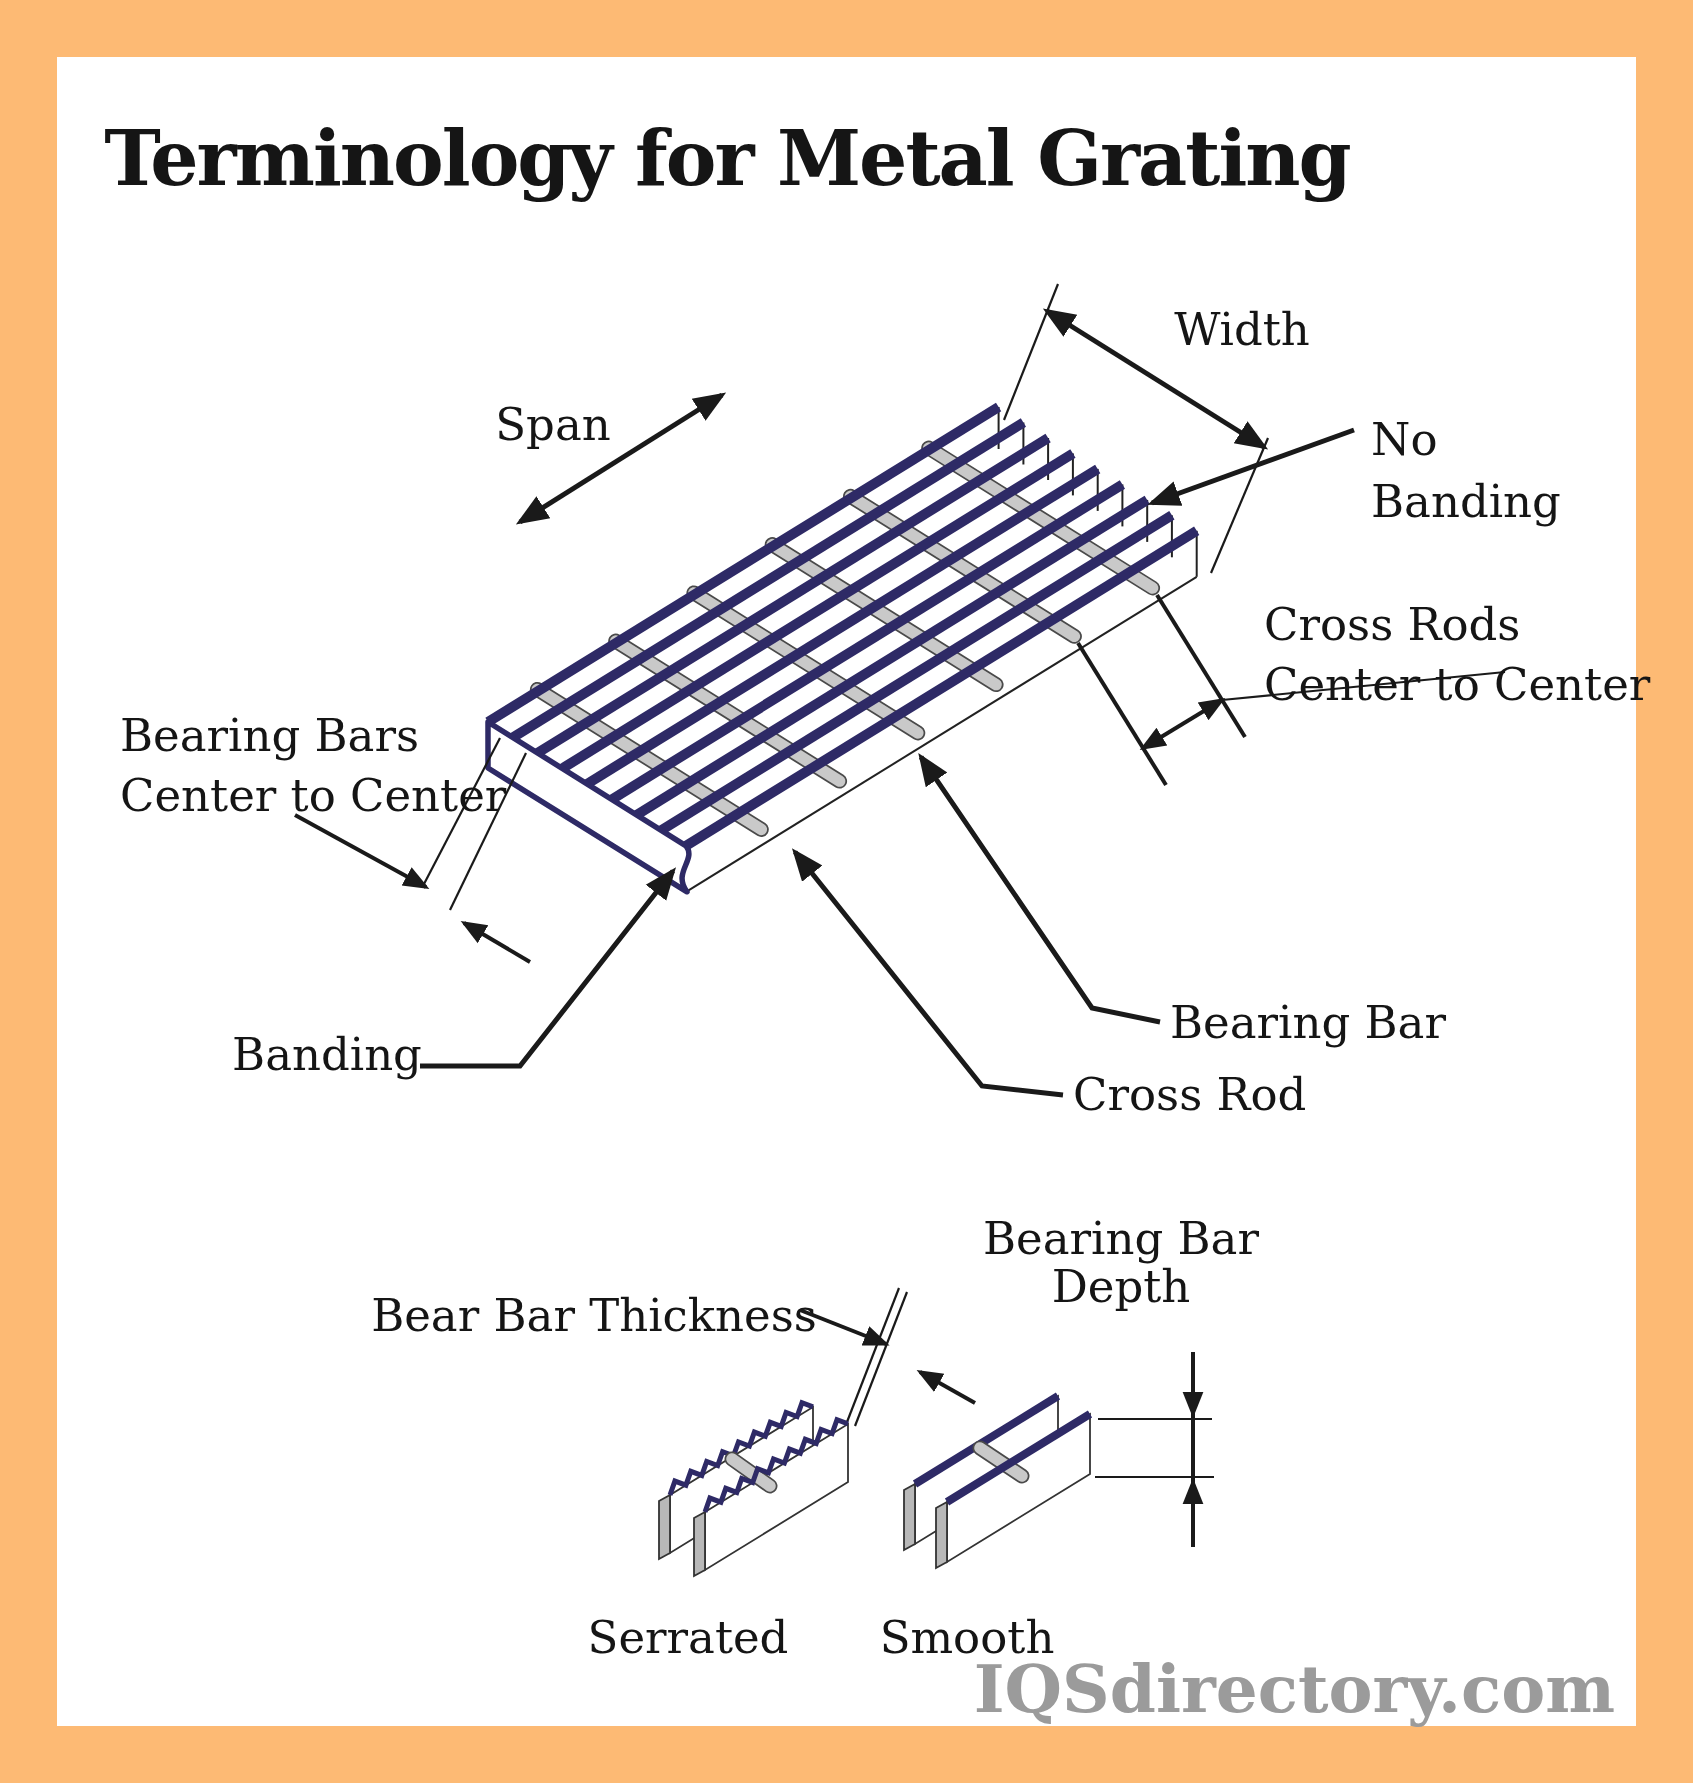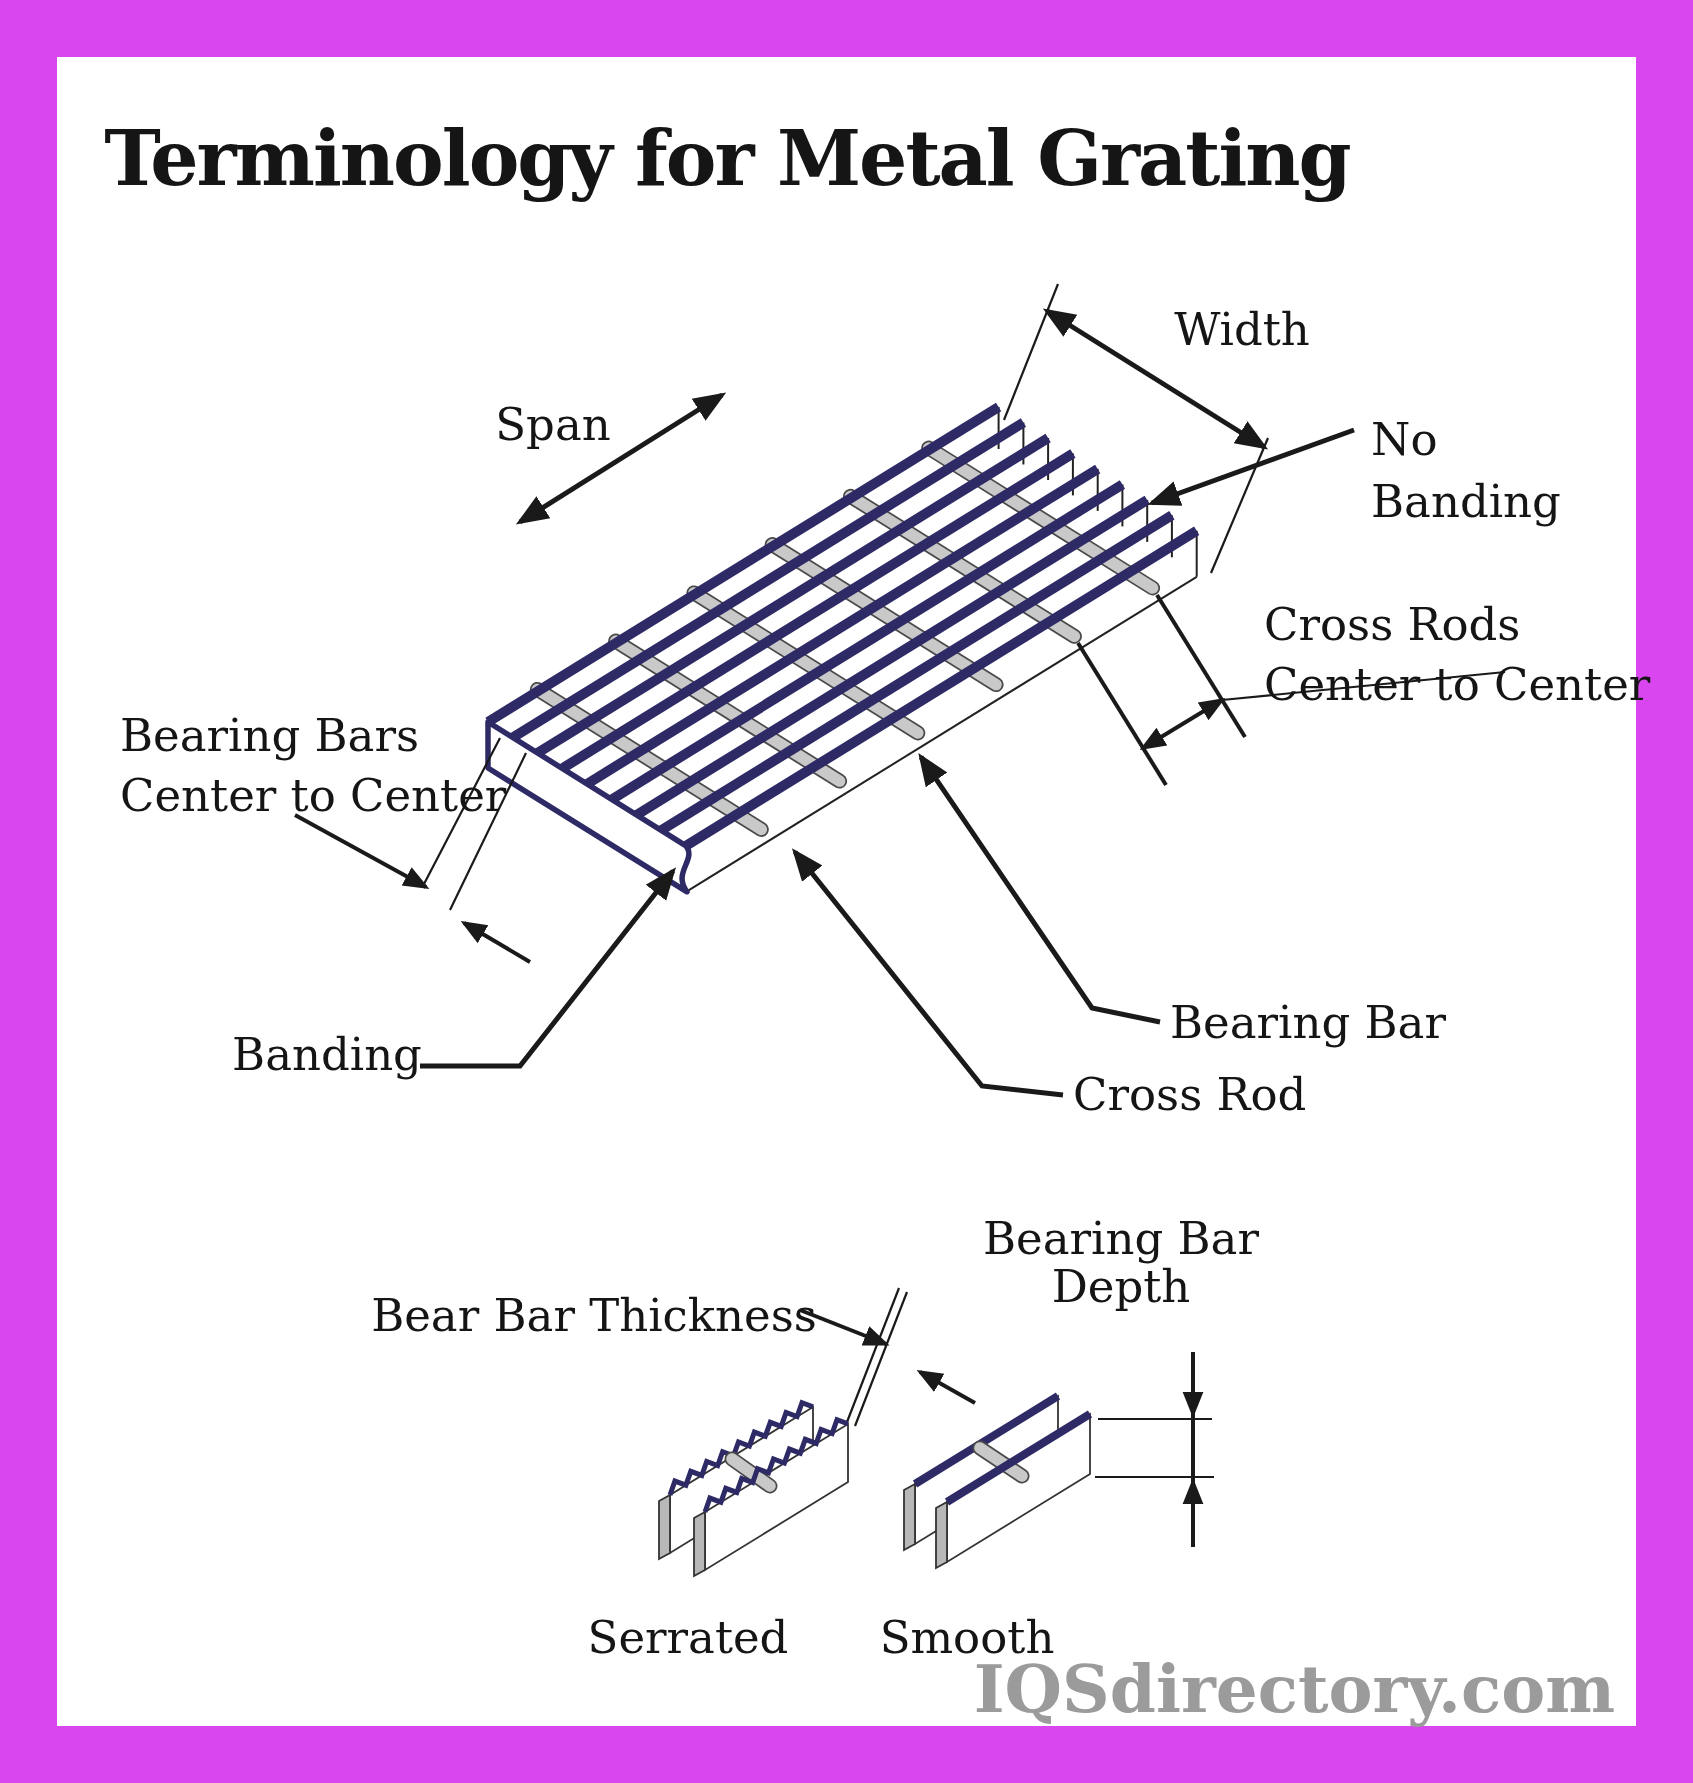--- a/index.html
+++ b/index.html
@@ -1,16 +1,16 @@
 <!DOCTYPE html>
 <html><head>
 <meta charset="utf-8">
 <style>
   html,body{margin:0;padding:0;background:#d8d8d8;}
-  .stage{position:relative;width:1693px;height:1783px;background:#d946ef;
+  .stage{position:relative;width:1693px;height:1783px;background:#fdba74;
          font-family:"DejaVu Serif","Liberation Serif",serif;text-align:right;}
   svg{position:absolute;left:0;top:0;}
   text{fill:#151515;}
   .lbl{font-size:45px;}
   .title{font-size:76px;font-weight:bold;letter-spacing:-2px;}
   .watermark{font-size:66px;font-weight:bold;fill:#9b9b9b;}
   .thin{stroke:#1a1a1a;stroke-width:2.2;fill:none;}
   .mid{stroke:#1a1a1a;stroke-width:4;fill:none;}
   .thick{stroke:#1a1a1a;stroke-width:5;fill:none;}
   .bar{stroke:#2e2a66;stroke-width:10;fill:none;}

